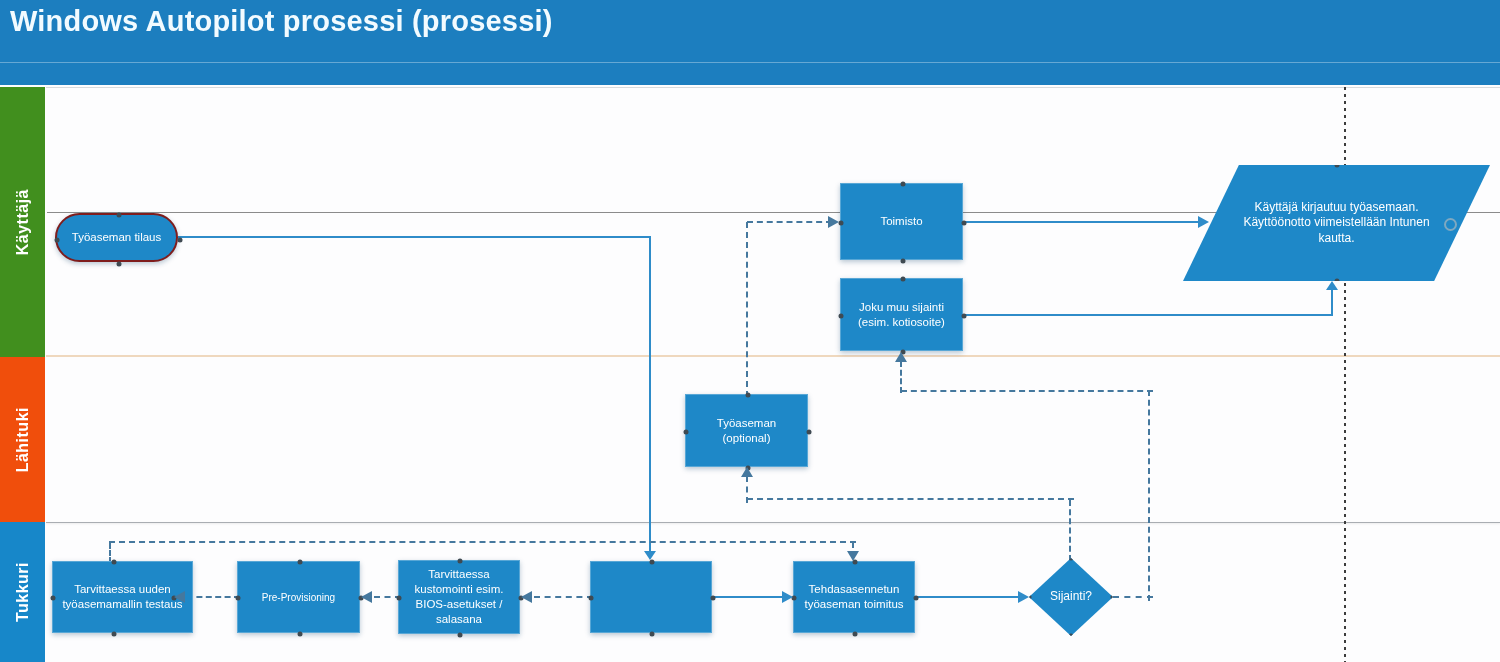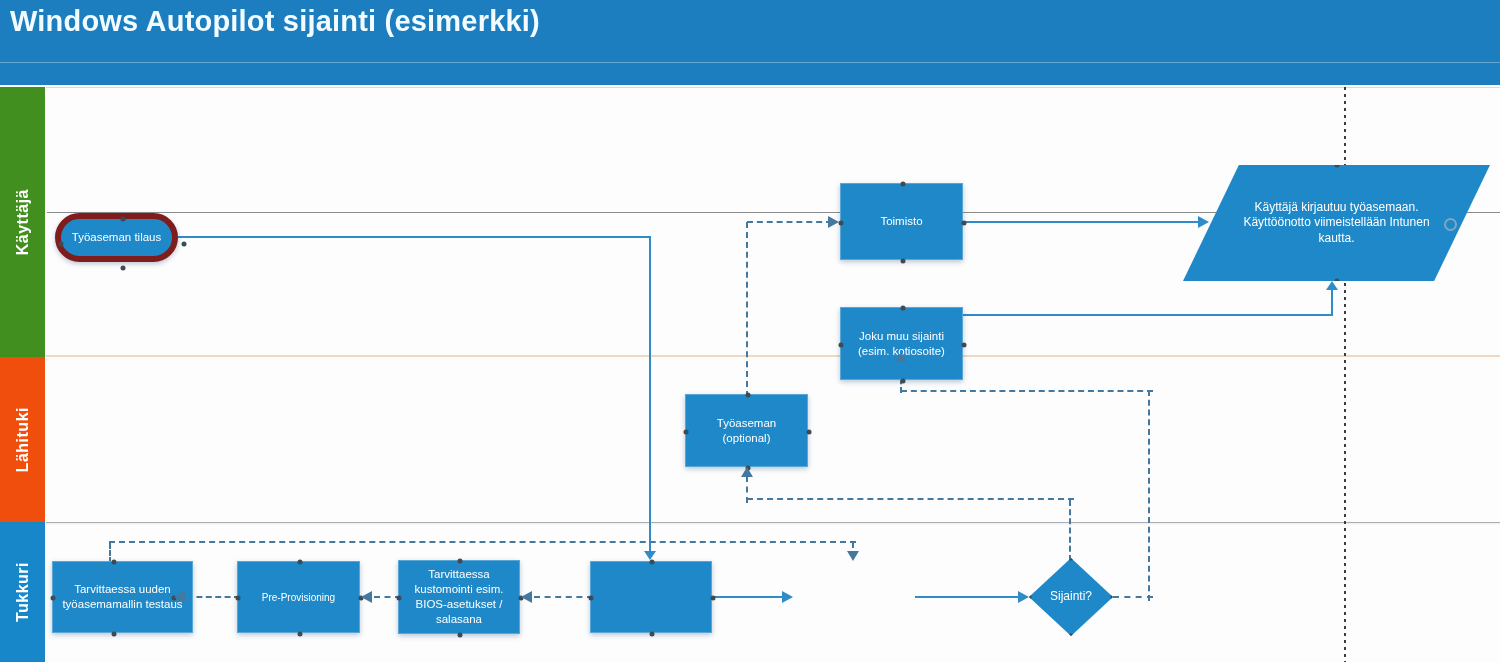--- a/index.html
+++ b/index.html
@@ -32,39 +32,39 @@
   .vline{position:absolute;width:0;border-left:2px solid #2f8cc9;z-index:2;}
   .dashed{border-color:#45789e;border-top-style:dashed;border-left-style:dashed;}
   .arrow{position:absolute;width:0;height:0;border-style:solid;border-color:transparent;z-index:6;}
   
   .node{
     position:absolute;z-index:5;display:flex;align-items:center;justify-content:center;
     color:#fff;text-align:center;font-size:11.5px;line-height:1.3;
     background:#1e88c8;box-sizing:border-box;
   }
   .rect{border:1px solid #58a7d6;box-shadow:0 2px 5px rgba(10,60,100,.28);}
-  .stadium{border-radius:25px;border:6px solid #7f1d1d;box-shadow:0 2px 5px rgba(10,60,100,.28);}
+  .stadium{border-radius:25px;border:2px solid #7f1d1d;box-shadow:0 2px 5px rgba(10,60,100,.28);}
   .para{clip-path:polygon(18.2% 0,100% 0,81.8% 100%,0 100%);font-size:12px;}
   .para .node-label{max-width:215px;}
   .diamond{clip-path:polygon(50% 0,100% 50%,50% 100%,0 50%);font-size:12px;}
   .node-label{padding:2px 6px;}
   
   .cdot{position:absolute;width:5px;height:5px;border-radius:50%;background:#3f4a52;transform:translate(-50%,-50%);z-index:7;}
   .handle-circle{
     position:absolute;left:1444px;top:218px;width:13px;height:13px;border-radius:50%;
     border:2px solid #9fb3bd;opacity:.75;z-index:7;box-sizing:border-box;
   }
 </style>
 </head>
 <body>
 
 <div class="stage">
 
   <div class="titlebar">
-    <h1 class="title">Windows Autopilot sijainti (esimerkki)</h1>
+    <h1 class="title">Windows Autopilot prosessi (prosessi)</h1>
     <div class="rule"></div>
   </div>
 
   <div class="lane-label" style="top: 87px; height: 270px; background: rgb(65, 143, 30);">
     <span>Käyttäjä</span>
   </div>
   <div class="lane-label" style="top: 357px; height: 165px; background: rgb(240, 78, 12);">
     <span>Lähituki</span>
   </div>
   <div class="lane-label" style="top: 522px; height: 140px; background: rgb(23, 135, 201);">
@@ -130,21 +130,21 @@
       <div class="cdot" style="left: 0px; top: 24.5px;"></div>
       <div class="cdot" style="left: 123px; top: 24.5px;"></div>
     </div>
   <div class="node rect" style="left:840px;top:183px;width:123px;height:77px;">
     <span class="node-label">Toimisto</span>
   <div class="cdot" style="left: 61.5px; top: 0px;"></div>
       <div class="cdot" style="left: 61.5px; top: 77px;"></div>
       <div class="cdot" style="left: 0px; top: 38.5px;"></div>
       <div class="cdot" style="left: 123px; top: 38.5px;"></div>
     </div>
-  <div class="node rect" style="left:840px;top:278px;width:123px;height:73px;margin-top:29px;">
+  <div class="node rect" style="left:840px;top:278px;width:123px;height:73px;">
     <span class="node-label">Joku muu sijainti (esim. kotiosoite)</span>
   <div class="cdot" style="left: 61.5px; top: 0px;"></div>
       <div class="cdot" style="left: 61.5px; top: 73px;"></div>
       <div class="cdot" style="left: 0px; top: 36.5px;"></div>
       <div class="cdot" style="left: 123px; top: 36.5px;"></div>
     </div>
   <div class="node para" style="left:1183px;top:165px;width:307px;height:116px;">
     <span class="node-label">Käyttäjä kirjautuu työasemaan. Käyttöönotto viimeistellään Intunen kautta.</span>
   <div class="cdot" style="left: 153.5px; top: 0px;"></div>
       <div class="cdot" style="left: 153.5px; top: 116px;"></div>
@@ -176,20 +176,27 @@
       <div class="cdot" style="left: 61px; top: 74px;"></div>
       <div class="cdot" style="left: 0px; top: 37px;"></div>
       <div class="cdot" style="left: 122px; top: 37px;"></div>
     </div>
   <div class="node rect" style="left:590px;top:561px;width:122px;height:72px;">
   <div class="cdot" style="left: 61px; top: 0px;"></div>
       <div class="cdot" style="left: 61px; top: 72px;"></div>
       <div class="cdot" style="left: 0px; top: 36px;"></div>
       <div class="cdot" style="left: 122px; top: 36px;"></div>
     </div>
+  <div class="node rect" style="left:793px;top:561px;width:122px;height:72px;">
+    <span class="node-label">Tehdasasennetun työaseman toimitus</span>
+  <div class="cdot" style="left: 61px; top: 0px;"></div>
+      <div class="cdot" style="left: 61px; top: 72px;"></div>
+      <div class="cdot" style="left: 0px; top: 36px;"></div>
+      <div class="cdot" style="left: 122px; top: 36px;"></div>
+    </div>
   <div class="node diamond" style="left:1029px;top:558px;width:84px;height:78px;">
     <span class="node-label">Sijainti?</span>
   <div class="cdot" style="left: 42px; top: 0px;"></div>
       <div class="cdot" style="left: 42px; top: 78px;"></div>
       <div class="cdot" style="left: 0px; top: 39px;"></div>
       <div class="cdot" style="left: 84px; top: 39px;"></div>
     </div>
 
   <div class="handle-circle"></div>
 

